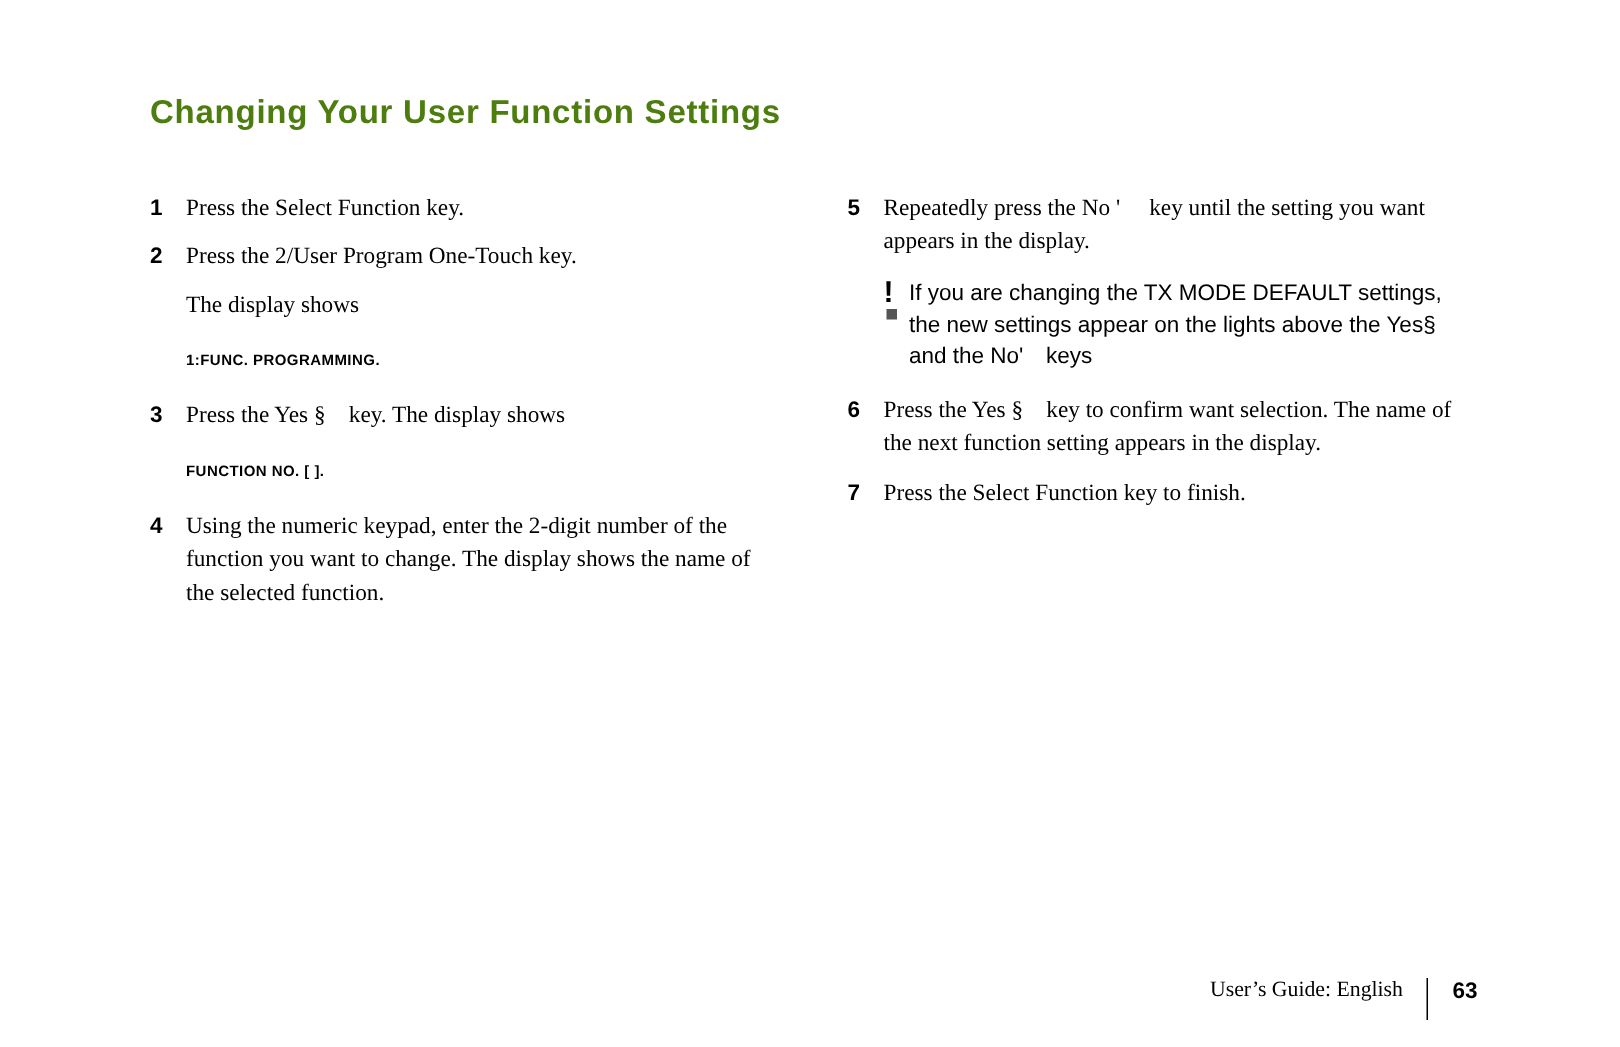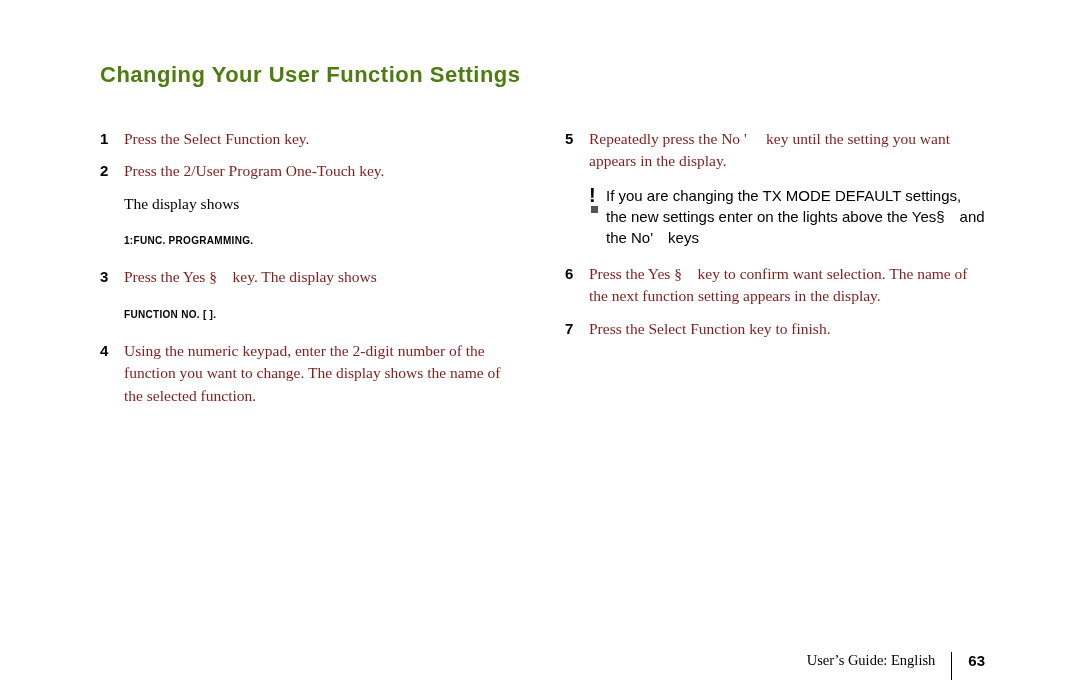--- a/index.html
+++ b/index.html
@@ -34,21 +34,21 @@
     .step-num {
       font-family: Arial, sans-serif;
       font-weight: bold;
       font-size: 15px;
       min-width: 18px;
       margin-right: 6px;
       color: #000;
     }
     .step-text {
       font-size: 15.5px;
-      color: #7f1d1d;
+      color: #000000;
     }
     .continuation {
       margin-left: 24px;
       font-size: 15.5px;
       margin-bottom: 10px;
       line-height: 1.45;
     }
     .display-label {
       font-family: Arial, Helvetica, sans-serif;
       font-weight: bold;
@@ -154,21 +154,21 @@
     <div class="step">
       <span class="step-num">5</span>
       <span class="step-text">Repeatedly press the No '  key until the setting you want appears in the display.</span>
     </div>
 
     <div class="note-block">
       <span class="note-icon">
         <span class="note-icon-exclaim">!</span>
         <span class="note-icon-dot"></span>
       </span>
-      <span class="note-text">If you are changing the TX MODE DEFAULT settings, the new settings enter on the lights above the Yes§ and the No' keys</span>
+      <span class="note-text">If you are changing the TX MODE DEFAULT settings, the new settings appear on the lights above the Yes§ and the No' keys</span>
     </div>
 
     <div class="step">
       <span class="step-num">6</span>
       <span class="step-text">Press the Yes § key to confirm want selection. The name of the next function setting appears in the display.</span>
     </div>
 
     <div class="step">
       <span class="step-num">7</span>
       <span class="step-text">Press the Select Function key to finish.</span>

